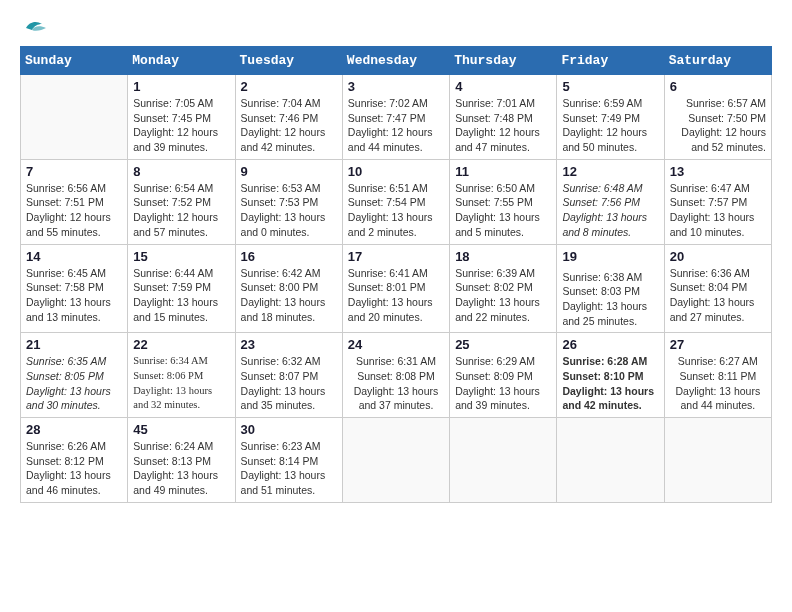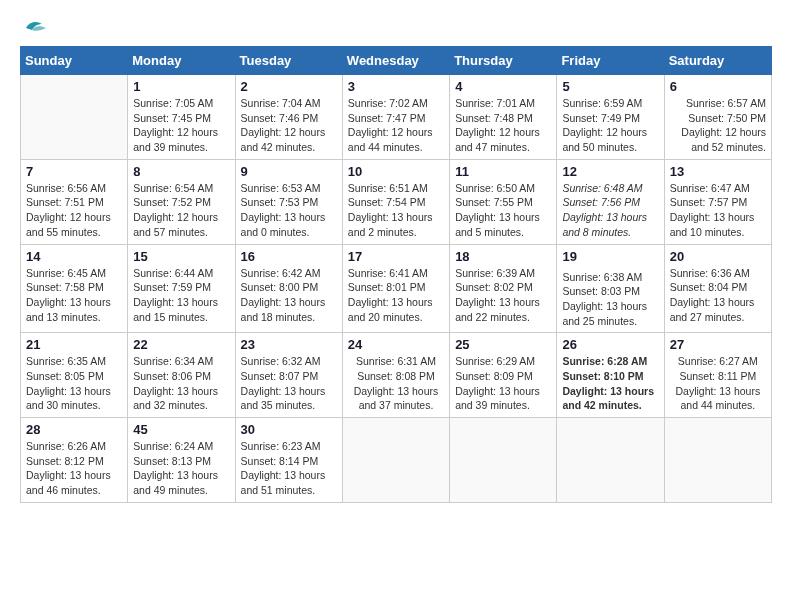--- a/index.html
+++ b/index.html
@@ -38,20 +38,21 @@
       border-collapse: collapse;
       font-size: 11px;
     }
     .calendar thead tr th {
       background-color: #2b6cb0;
       color: #fff;
       padding: 6px 4px;
       text-align: left;
       font-size: 13px;
       border: 1px solid #2b6cb0;
+      font-family: Liberation Mono, monospace;
     }
     .calendar tbody tr td {
       border: 1px solid #ccc;
       vertical-align: top;
       padding: 4px 5px;
       width: calc(100% / 7);
       min-height: 80px;
     }
     .day-number {
       font-size: 13px;
@@ -246,28 +247,28 @@
           <span class="day-number">20</span>
           <div class="day-info" style="white-space: pre-line;">Sunrise: 6:36 AM
 Sunset: 8:04 PM
 Daylight: 13 hours
 and 27 minutes.</div>
         </td>
       </tr>
       <tr>
         <td>
           <span class="day-number">21</span>
-          <div class="day-info" style="white-space: pre-line;">Sunrise: 6:35 AM
+          <div class="day-info" style="white-space: pre-line; font-style: italic;">Sunrise: 6:35 AM
 Sunset: 8:05 PM
 Daylight: 13 hours
 and 30 minutes.</div>
         </td>
         <td>
           <span class="day-number">22</span>
-          <div class="day-info" style="white-space: pre-line;">Sunrise: 6:34 AM
+          <div class="day-info" style="white-space: pre-line; font-family: Liberation Serif, serif;">Sunrise: 6:34 AM
 Sunset: 8:06 PM
 Daylight: 13 hours
 and 32 minutes.</div>
         </td>
         <td>
           <span class="day-number">23</span>
           <div class="day-info" style="white-space: pre-line;">Sunrise: 6:32 AM
 Sunset: 8:07 PM
 Daylight: 13 hours
 and 35 minutes.</div>

